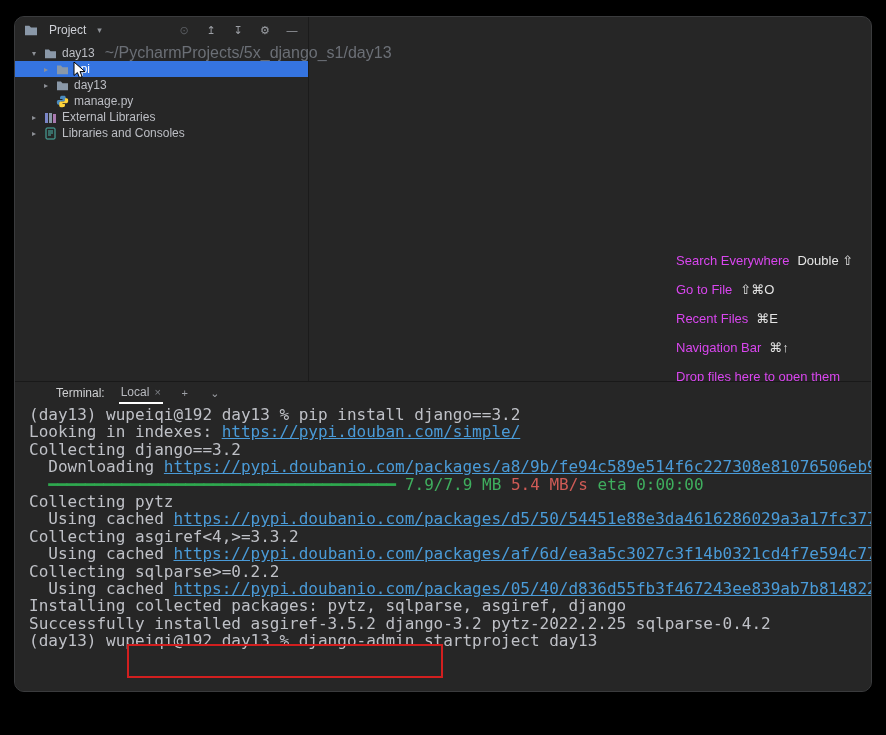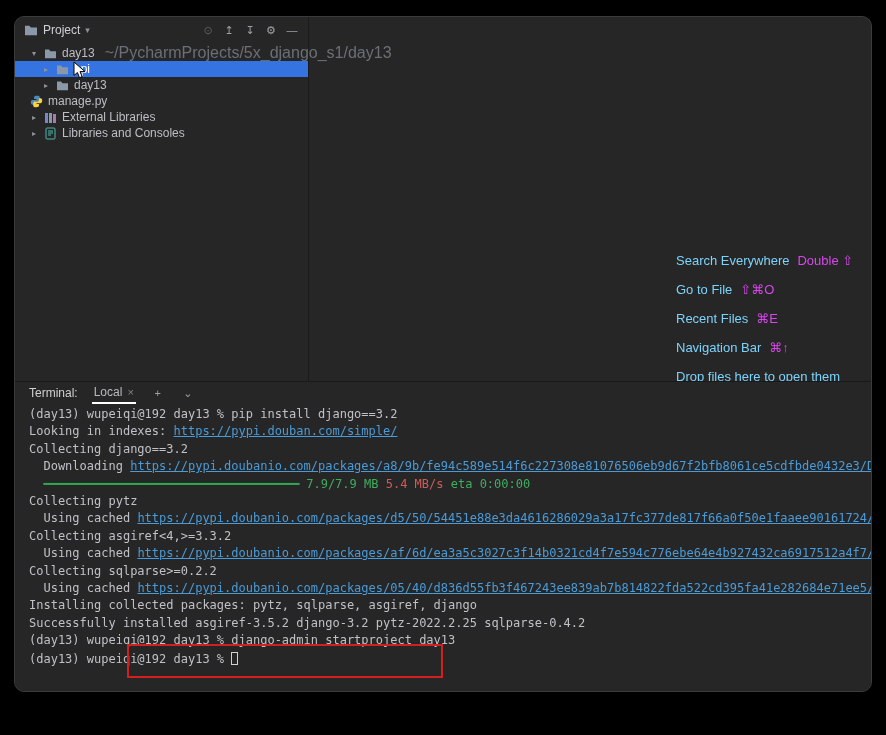--- a/index.html
+++ b/index.html
@@ -7,54 +7,54 @@
   body { background:#000; position:relative; overflow:hidden;
          font-family:"Liberation Sans", sans-serif; }
 
   .window { position:absolute; left:14px; top:16px; width:858px; height:676px;
             background:#262626; border:1px solid #3a3b3d; border-radius:10px;
             overflow:hidden; }
 
   
   .project-panel { position:absolute; left:0; top:0; width:294px; height:364px;
                    background:#262626; border-right:1px solid #1b1b1b; z-index:1; }
-  .panel-header { height:26px; display:flex; align-items:center; gap:5px;
+  .panel-header { height:26px; display:flex; align-items:center; gap:11px;
                   padding:0 8px; color:#ced0d6; font-size:12px; }
   .panel-title { color:#ced0d6; }
   .chev { color:#8e9197; font-size:9px; }
   .spacer { flex:1; }
   .hicon { color:#9da0a6; font-size:11px; width:16px; text-align:center; cursor:default; }
   .hicon.dim { color:#5b5e63; }
 
   .tree { padding-top:2px; }
   .tree-row { height:16px; display:flex; align-items:center; gap:4px;
               font-size:12px; color:#bcbec4; white-space:nowrap; }
   .tree-row.selected { background:#3574e0; color:#ffffff; }
   .tr-chev { width:10px; text-align:center; font-size:8px; color:#8e9197; flex:none; }
   .tr-icon { width:15px; height:14px; flex:none; display:flex; align-items:center; justify-content:center; }
   .tr-hint { margin-left:6px; font-size:16px; color:#6b6f76; }
 
   
   .hints { position:absolute; left:661px; top:236px; display:flex;
            flex-direction:column; gap:13px; z-index:0; }
   .hint-line { height:16px; display:flex; gap:8px; font-size:13px; white-space:nowrap; }
-  .hint-label { color:#7dd3fc; }
-  .hint-key { color:#d946ef; }
+  .hint-label { color:#d946ef; }
+  .hint-key { color:#e5e5e5; }
 
   
   .terminal { position:absolute; left:0; top:364px; width:858px; height:312px;
               background:#262626; border-top:1px solid #191919; z-index:2; }
   .term-header { height:22px; display:flex; align-items:center; gap:14px;
-                 padding:0 14px; font-size:12px; }
+                 padding:0 14px; font-size:12px;margin-left:27px; }
   .term-label { color:#cfd0d2; }
   .term-tab { display:flex; align-items:center; gap:5px; color:#b8babf;
               border-bottom:2px solid #ffffff; height:22px; padding:0 2px; }
   .tab-close { color:#7e8187; font-size:11px; }
   .term-body { padding:2px 0 0 14px; font-family:"DejaVu Sans Mono", monospace;
-               font-size:12px; line-height:17.4px; overflow:hidden; }
+               font-size:16px; line-height:17.4px; overflow:hidden; }
   .tline { white-space:pre; }
   .s-plain { color:#bfc1c7; }
   .s-link  { color:#4a9bd8; text-decoration:underline; }
   .s-green { color:#3fae5e; }
   .s-red   { color:#cf5b56; }
   .s-bar   { color:#2fa84f; letter-spacing:-0.5px; }
   .cursor { display:inline-block; width:7px; height:13px;
             border:1px solid #cfd0d2; transform:translateY(2px); }
 
   .red-box { position:absolute; left:112px; top:627px; width:316px; height:34px;
@@ -127,21 +127,21 @@
         </div>
         <div class="tree-row" style="padding-left: 26px;">
           <span class="tr-chev">▸</span>
           <span class="tr-icon">
             <svg width="13" height="11" viewBox="0 0 16 14">
               <path d="M1 2h5l2 2h7v9H1z" fill="#8a98a8"></path>
             </svg>
           </span>
           <span>day13</span>
         </div>
-        <div class="tree-row" style="">
+        <div class="tree-row" style="padding-left: 26px;">
           <span class="tr-chev"></span>
           <span class="tr-icon">
             <svg width="13" height="13" viewBox="0 0 16 16">
               <path d="M8 1c-2 0-3 .8-3 2v2h3v1H3c-1.2 0-2 1-2 3s.8 3 2 3h2v-2c0-1.2 1-2 2-2h3c1 0 2-.8 2-2V3c0-1.2-1-2-2-2z" fill="#4b8bbe"></path>
               <path d="M8 15c2 0 3-.8 3-2v-2H8v-1h5c1.2 0 2-1 2-3s-.8-3-2-3h-2v2c0 1.2-1 2-2 2H6c-1 0-2 .8-2 2v3c0 1.2 1 2 2 2z" fill="#ffd43b"></path>
             </svg>
           </span>
           <span>manage.py</span>
         </div>
         <div class="tree-row" style="padding-left: 14px;">
@@ -190,18 +190,17 @@
         <div class="tline"><span class="s-plain">  </span><span class="s-bar">━━━━━━━━━━━━━━━━━━━━━━━━━━━━━━━━━━━━━━</span><span class="s-green"> 7.9/7.9 MB</span><span class="s-red"> 5.4 MB/s</span><span class="s-green"> eta 0:00:00</span></div>
         <div class="tline"><span class="s-plain">Collecting pytz</span></div>
         <div class="tline"><span class="s-plain">  Using cached </span><span class="s-link">https://pypi.doubanio.com/packages/d5/50/54451e88e3da4616286029a3a17fc377de817f66a0f50e1faaee90161724/pytz-2022.2.1-py</span></div>
         <div class="tline"><span class="s-plain">Collecting asgiref&lt;4,&gt;=3.3.2</span></div>
         <div class="tline"><span class="s-plain">  Using cached </span><span class="s-link">https://pypi.doubanio.com/packages/af/6d/ea3a5c3027c3f14b0321cd4f7e594c776ebe64e4b927432ca6917512a4f7/asgiref-3.5.2-py</span></div>
         <div class="tline"><span class="s-plain">Collecting sqlparse&gt;=0.2.2</span></div>
         <div class="tline"><span class="s-plain">  Using cached </span><span class="s-link">https://pypi.doubanio.com/packages/05/40/d836d55fb3f467243ee839ab7b814822fda522cd395fa41e282684e71ee5/sqlparse-0.4.2-p</span></div>
         <div class="tline"><span class="s-plain">Installing collected packages: pytz, sqlparse, asgiref, django</span></div>
         <div class="tline"><span class="s-plain">Successfully installed asgiref-3.5.2 django-3.2 pytz-2022.2.25 sqlparse-0.4.2</span></div>
         <div class="tline"><span class="s-plain">(day13) wupeiqi@192 day13 % django-admin startproject day13</span></div>
-        <div class="tline"><span class="s-plain">(day13) wupeiqi@192 day13 % </span><span class="cursor"></span></div>
       </div>
   </div>
 
   <div class="red-box"></div>
 </div>
 
 </body></html>

